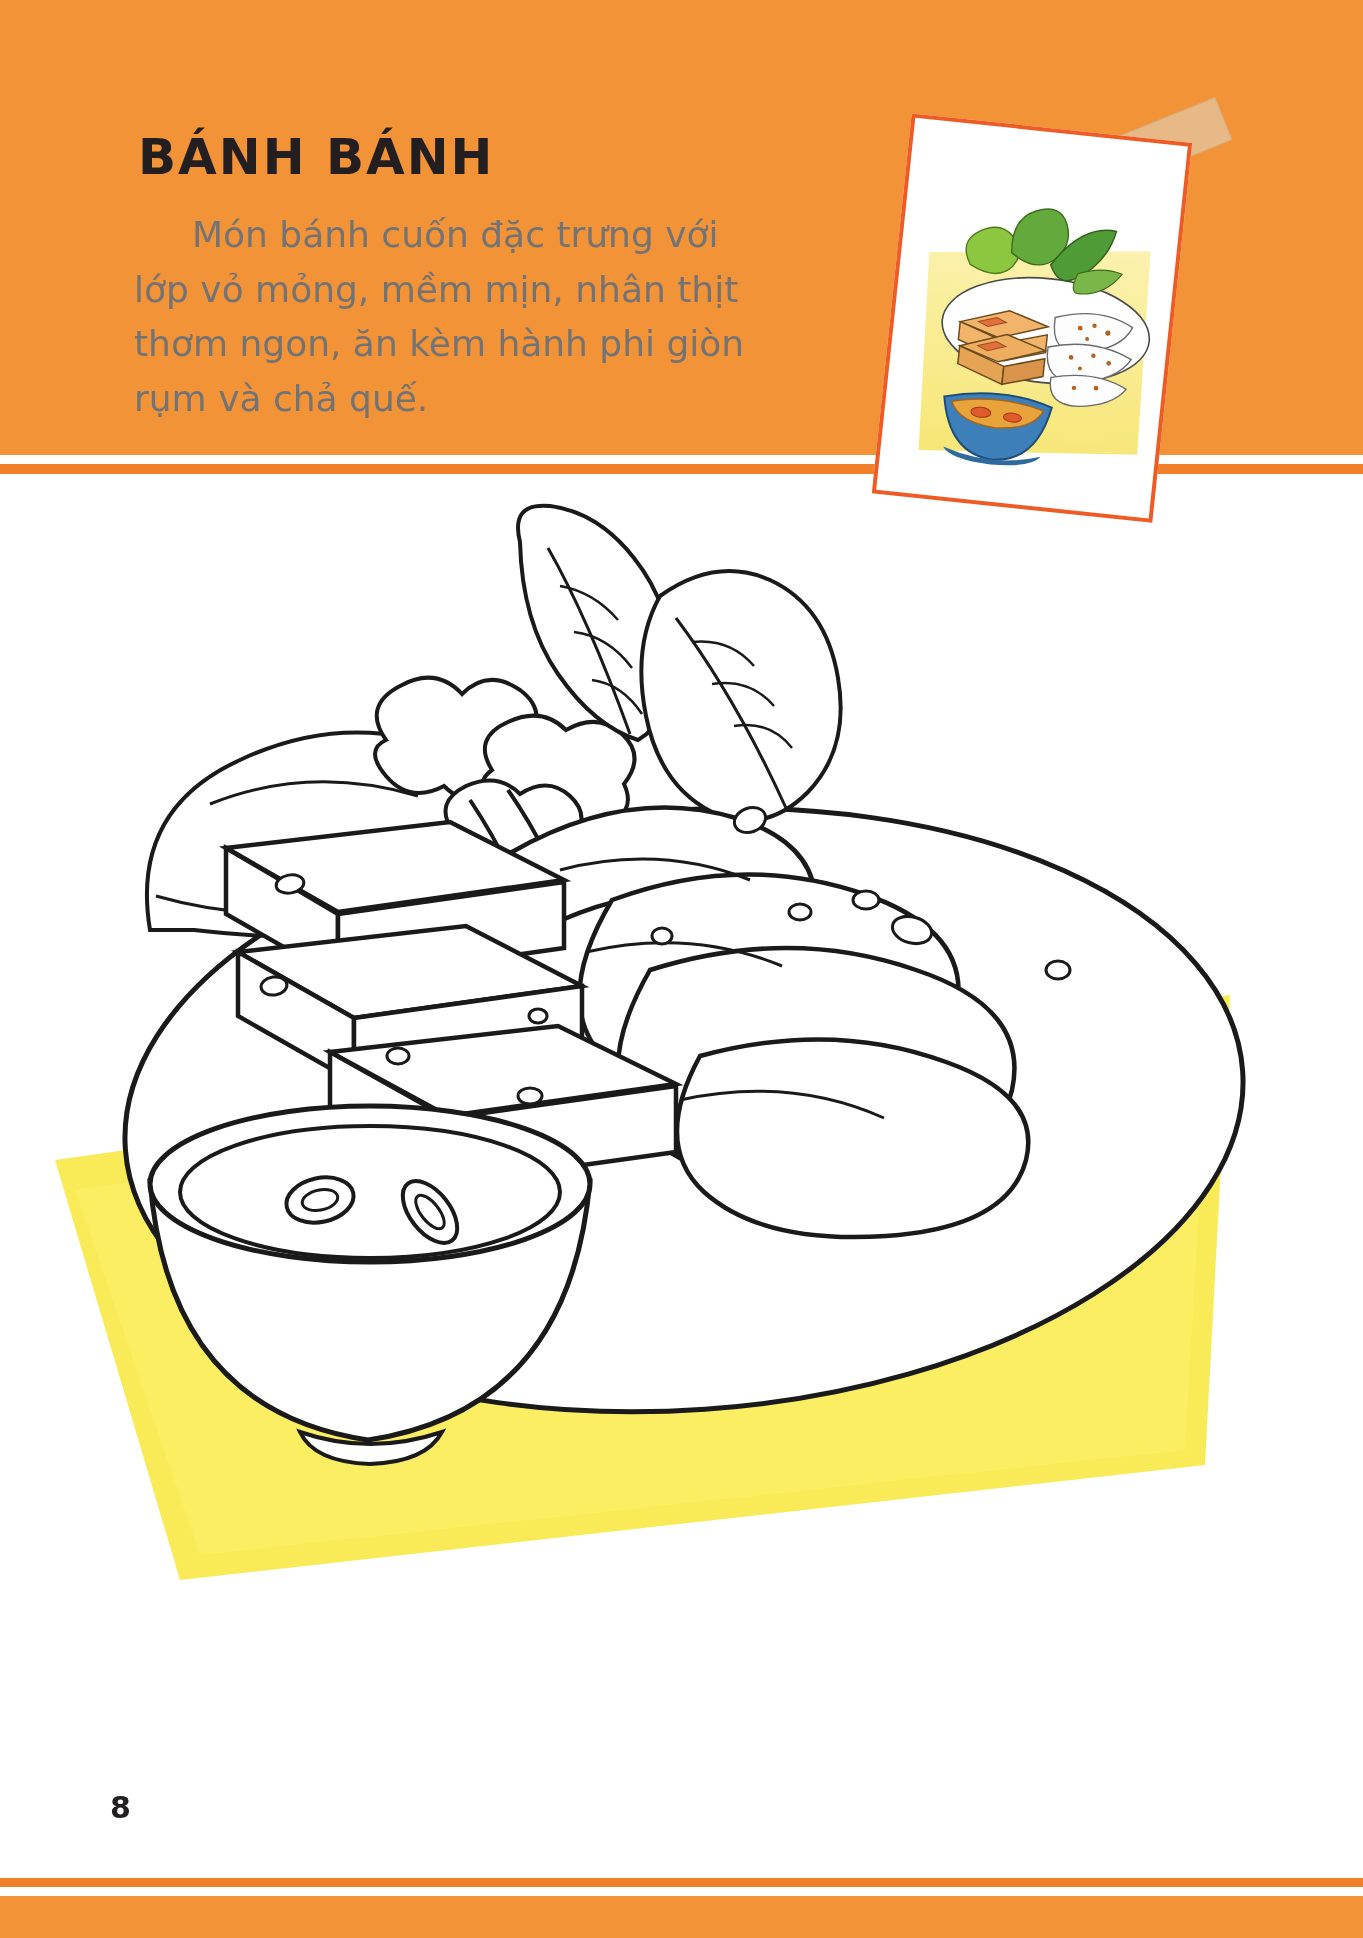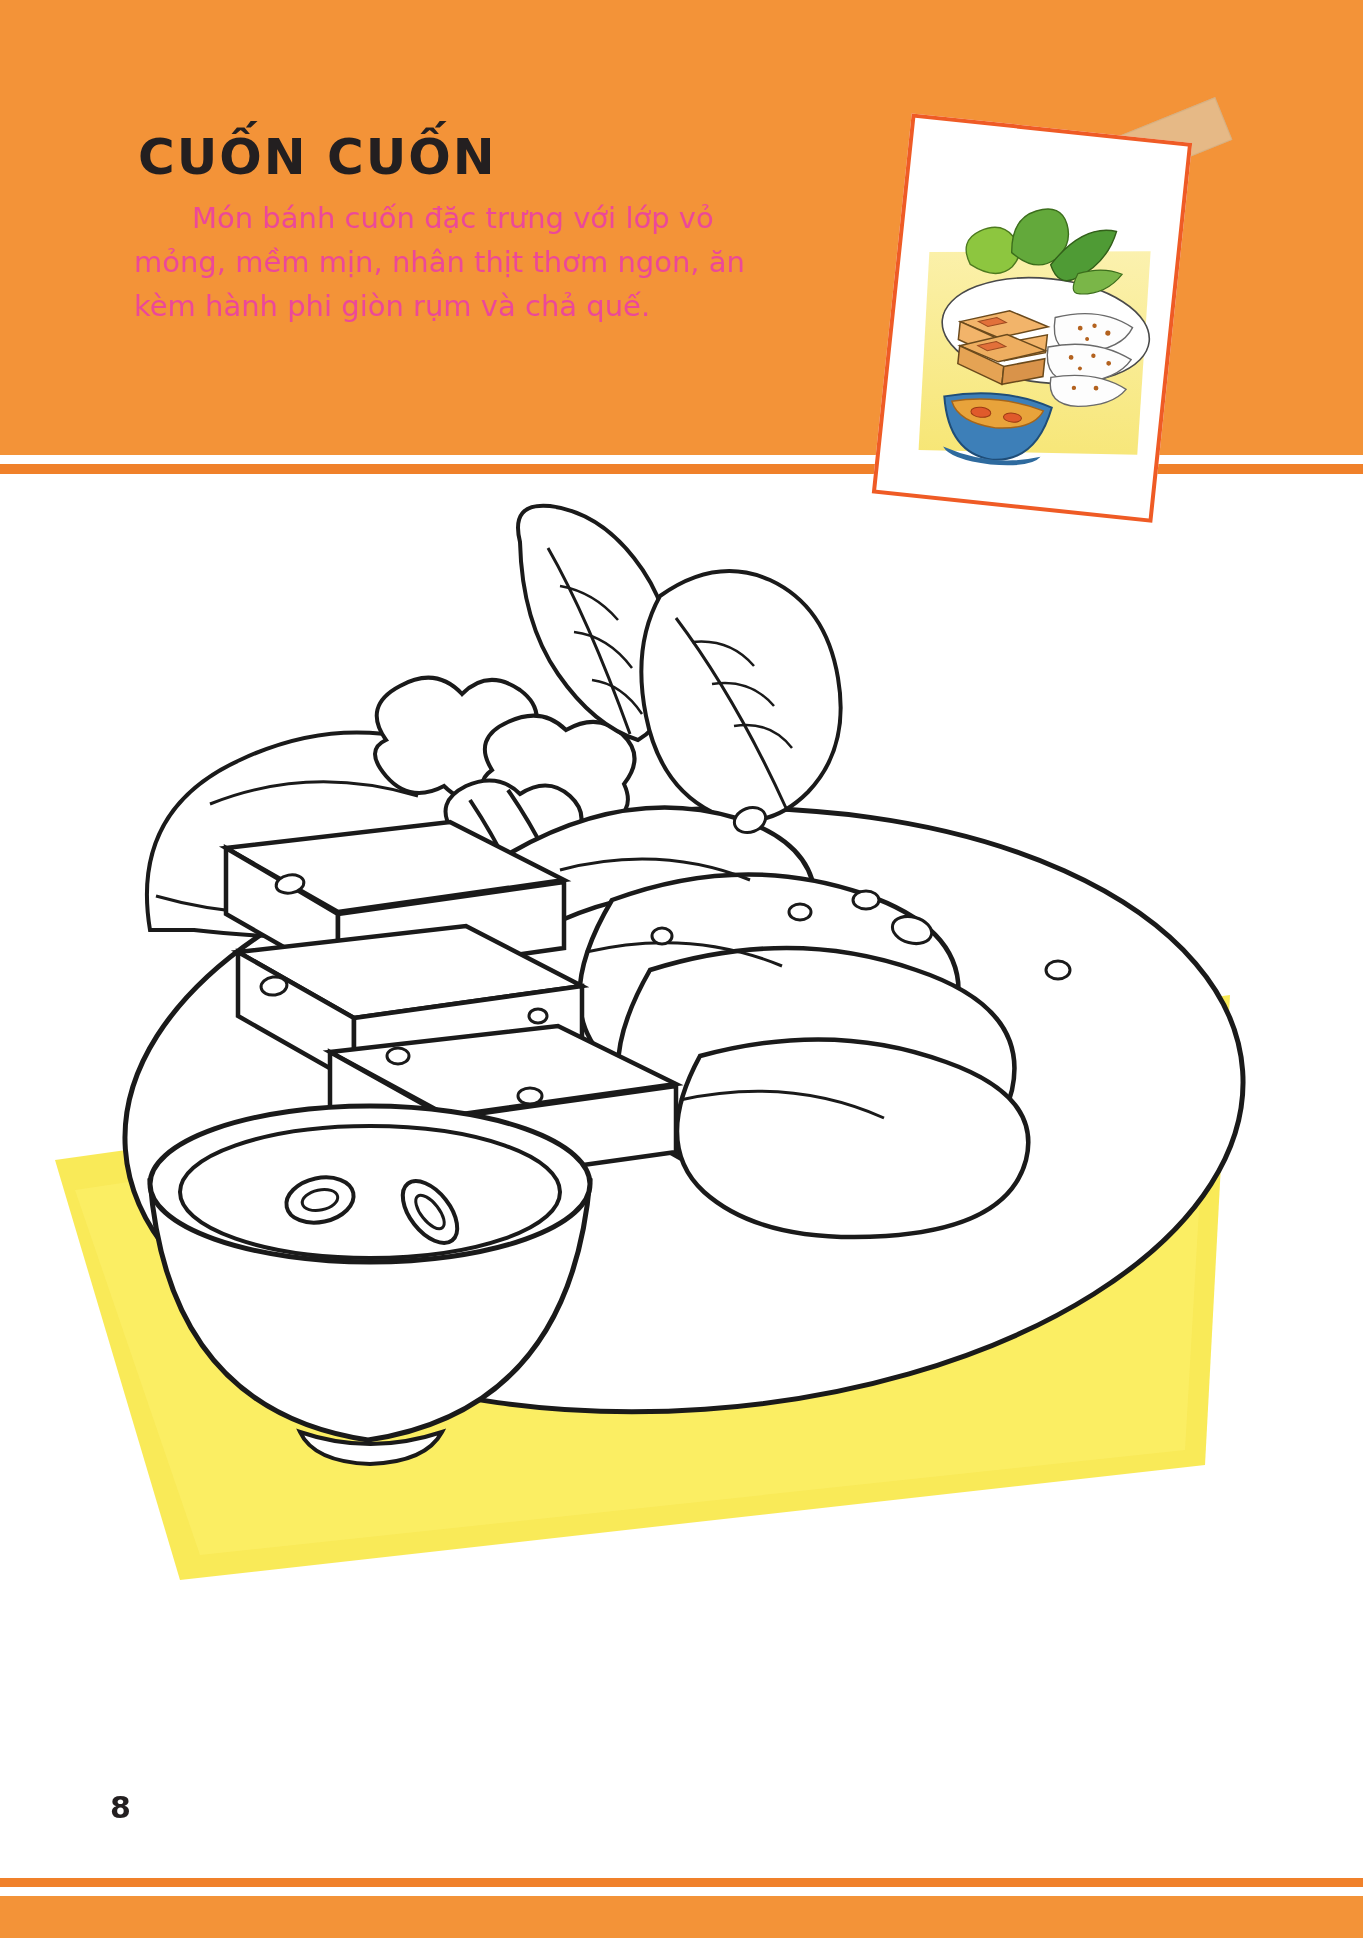--- a/index.html
+++ b/index.html
@@ -65,26 +65,26 @@
     font-family: "DejaVu Sans", sans-serif;
     font-weight: 800;
     font-size: 50px;
     letter-spacing: 2px;
     color: #231f20;
     white-space: nowrap;
   }
   .intro {
     position: absolute;
     left: 134px;
-    top: 196px;
+    top: 208px;
     width: 640px;
     font-family: "DejaVu Sans", sans-serif;
-    font-size: 29px;
+    font-size: 36px;
     line-height: 1.52;
-    color: #ec4899;
+    color: #737373;
     text-indent: 58px;
   }
 
   
   .photo-wrap {
     position: absolute;
     left: 890px;
     top: 128px;
     width: 300px;
     height: 400px;
@@ -167,21 +167,21 @@
 </style>
 </head>
 <body>
 
 <div class="page">
 
   <div class="header-band"></div>
   <div class="band-rule-white"></div>
   <div class="band-rule-orange"></div>
 
-  <div class="title">CUỐN CUỐN</div>
+  <div class="title">BÁNH BÁNH</div>
 
   <div class="intro">Món bánh cuốn đặc trưng với lớp vỏ mỏng, mềm mịn, nhân thịt thơm ngon, ăn kèm hành phi giòn rụm và chả quế.</div>
 
   <div class="photo-wrap">
     <div class="tape"></div>
     <div class="photo-card">
       <div class="photo-inner">
         <svg viewBox="0 0 258 356" width="258" height="356" xmlns="http://www.w3.org/2000/svg" aria-hidden="true">
           <defs>
             <linearGradient id="matGrad" x1="0" y1="0" x2="0" y2="1">

